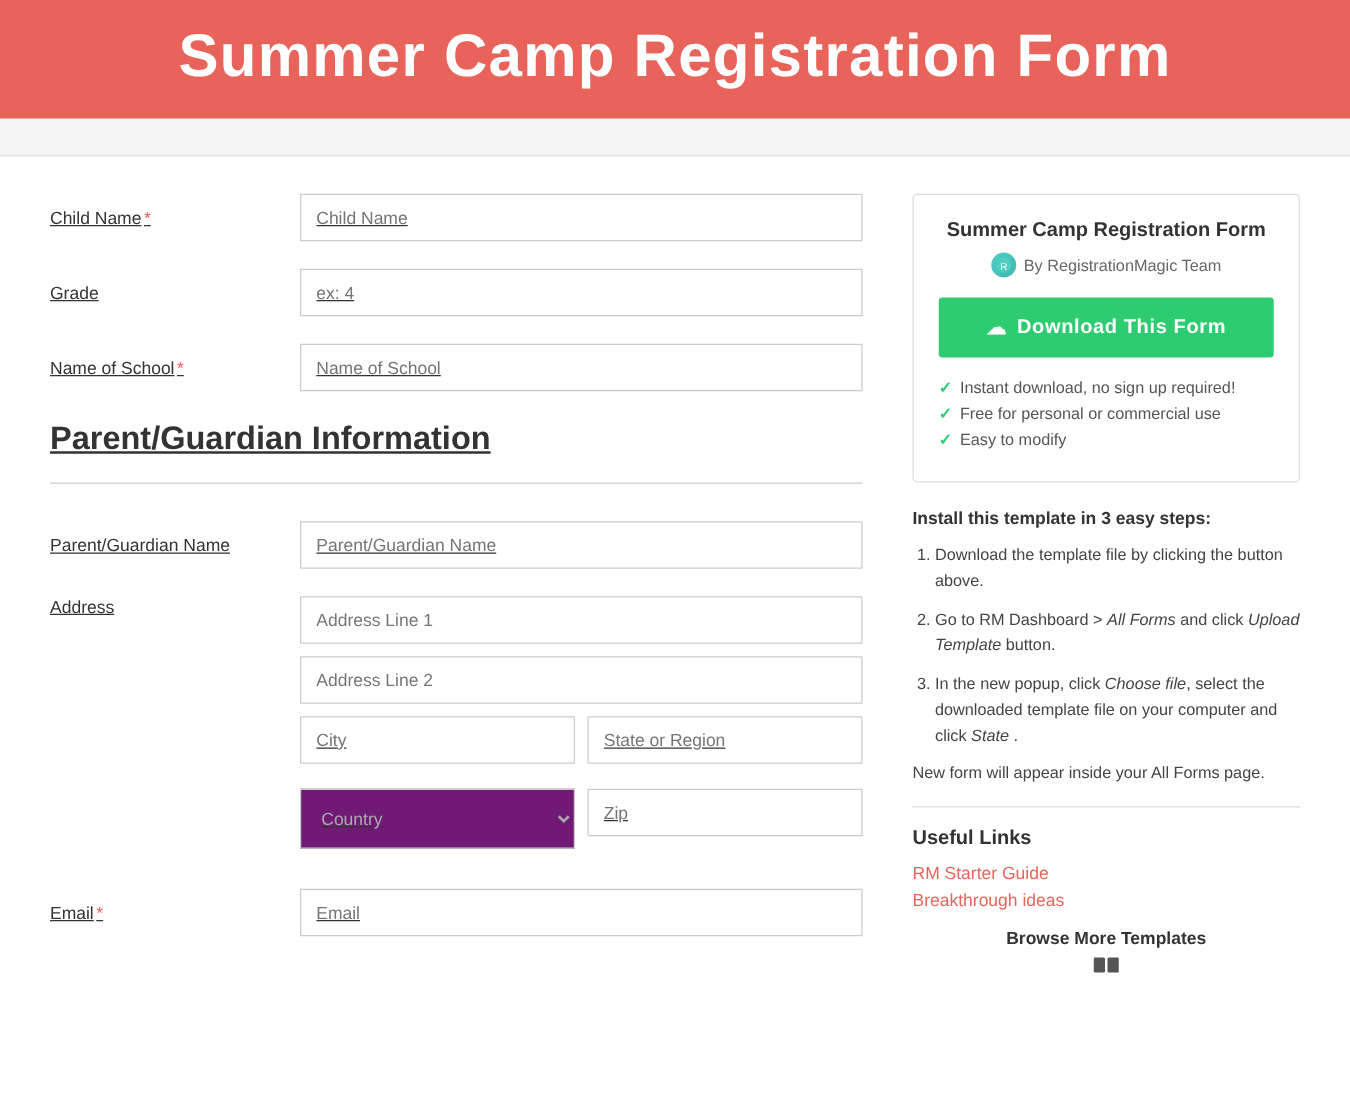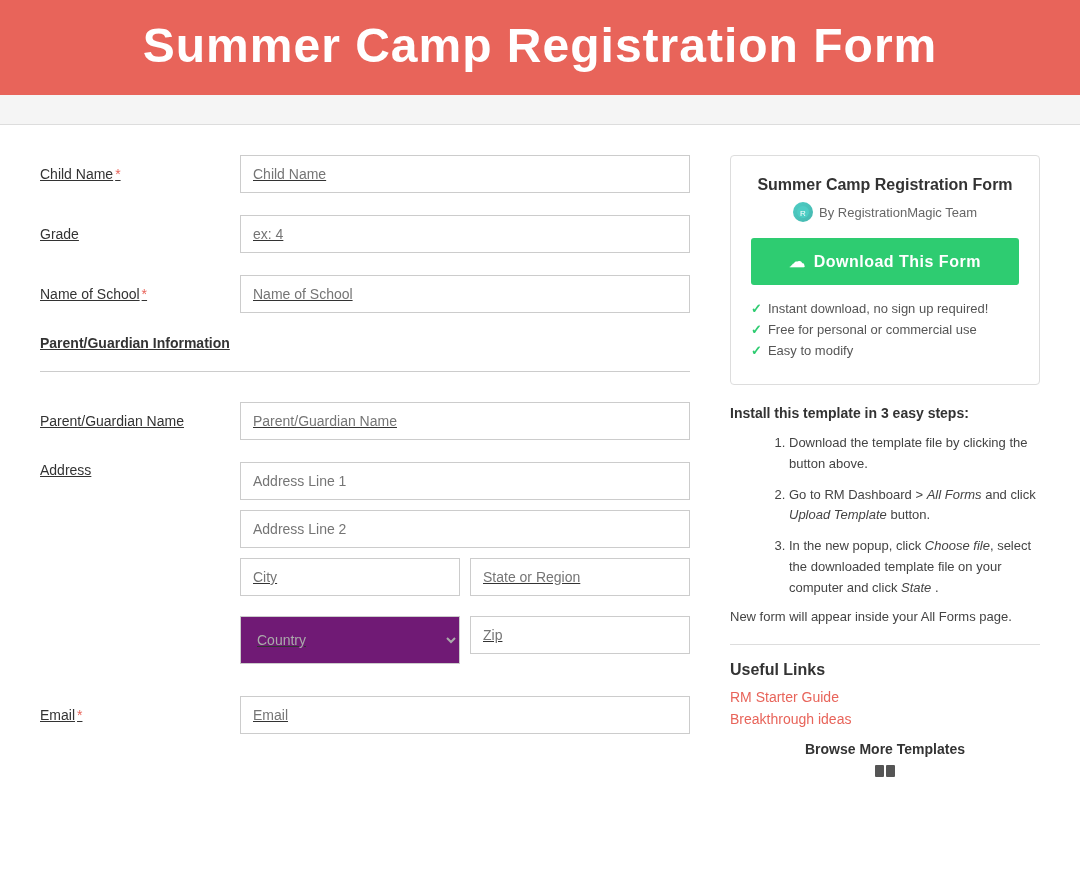--- a/index.html
+++ b/index.html
@@ -57,21 +57,21 @@
       flex: 1;
       padding: 10px 12px;
       border: 1px solid #ccc;
       font-size: 14px;
       color: #aaa;
       outline: none;
       background: #fff;
     }
 
     .section-title {
-      font-size: 14px;
+      font-size: 26px;
       font-weight: bold;
       color: #333;
       margin: 10px 0 20px 0;
     }
 
     .section-divider {
       border: none;
       border-top: 1px solid #ccc;
       margin: 10px 0 30px 0;
     }
@@ -202,21 +202,20 @@
 
     .steps-list {
       padding-left: 18px;
       font-size: 13px;
       color: #444;
       line-height: 1.6;
     }
 
     .steps-list li {
       margin-bottom: 10px;
-      margin-left: 41px;
     }
 
     .steps-list .italic {
       font-style: italic;
     }
 
     .steps-divider {
       border: none;
       border-top: 1px solid #ddd;
       margin: 16px 0;

